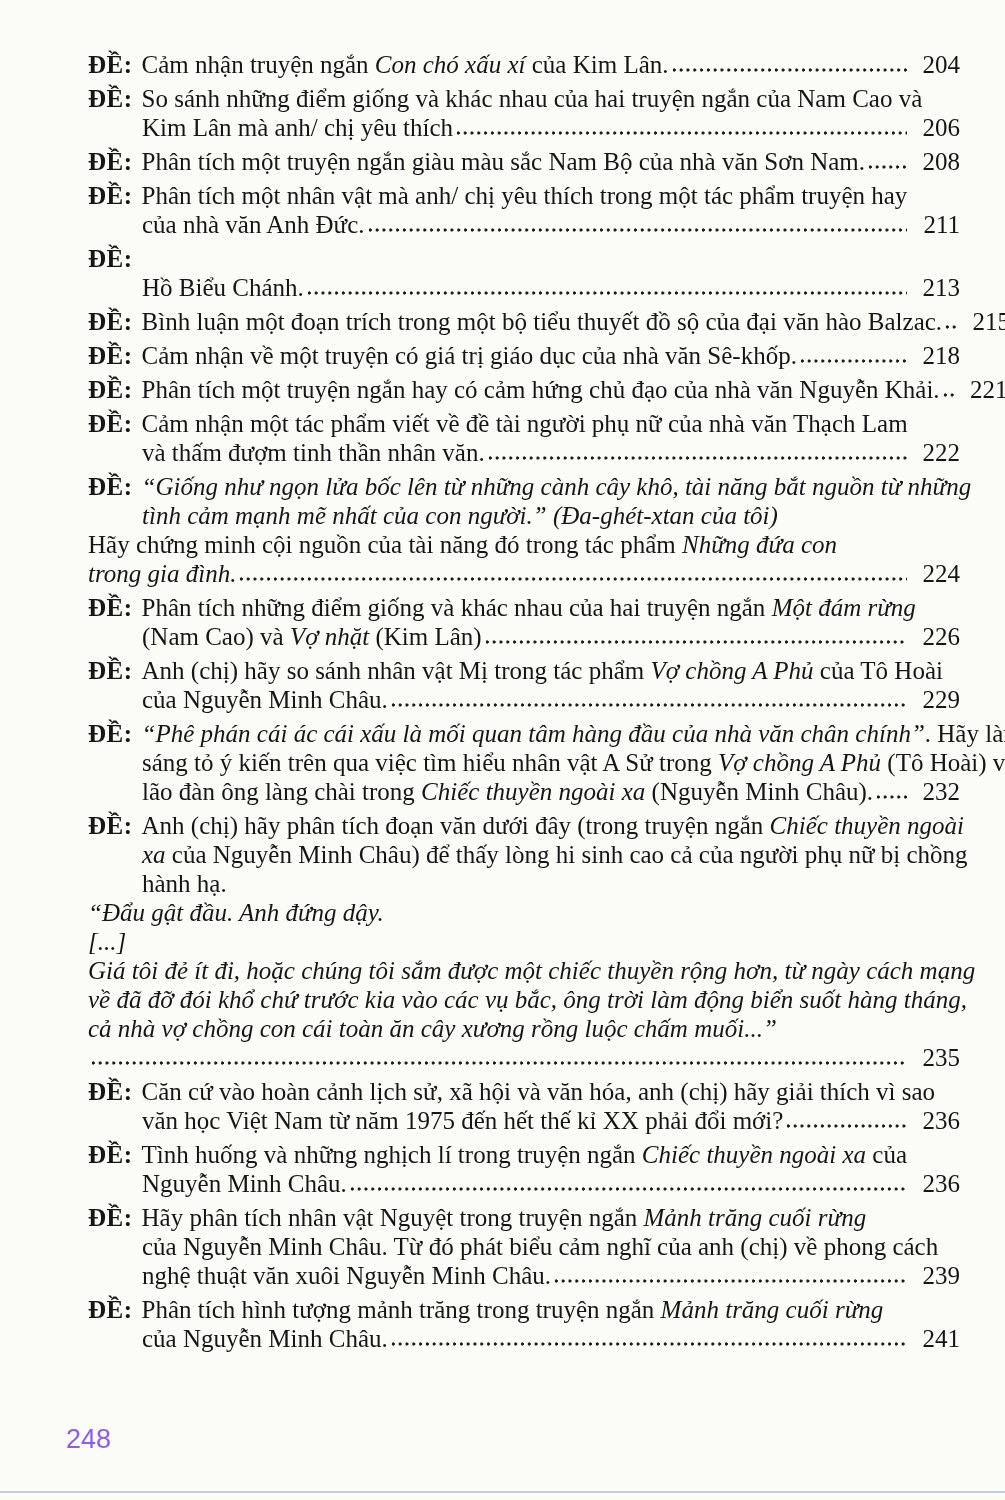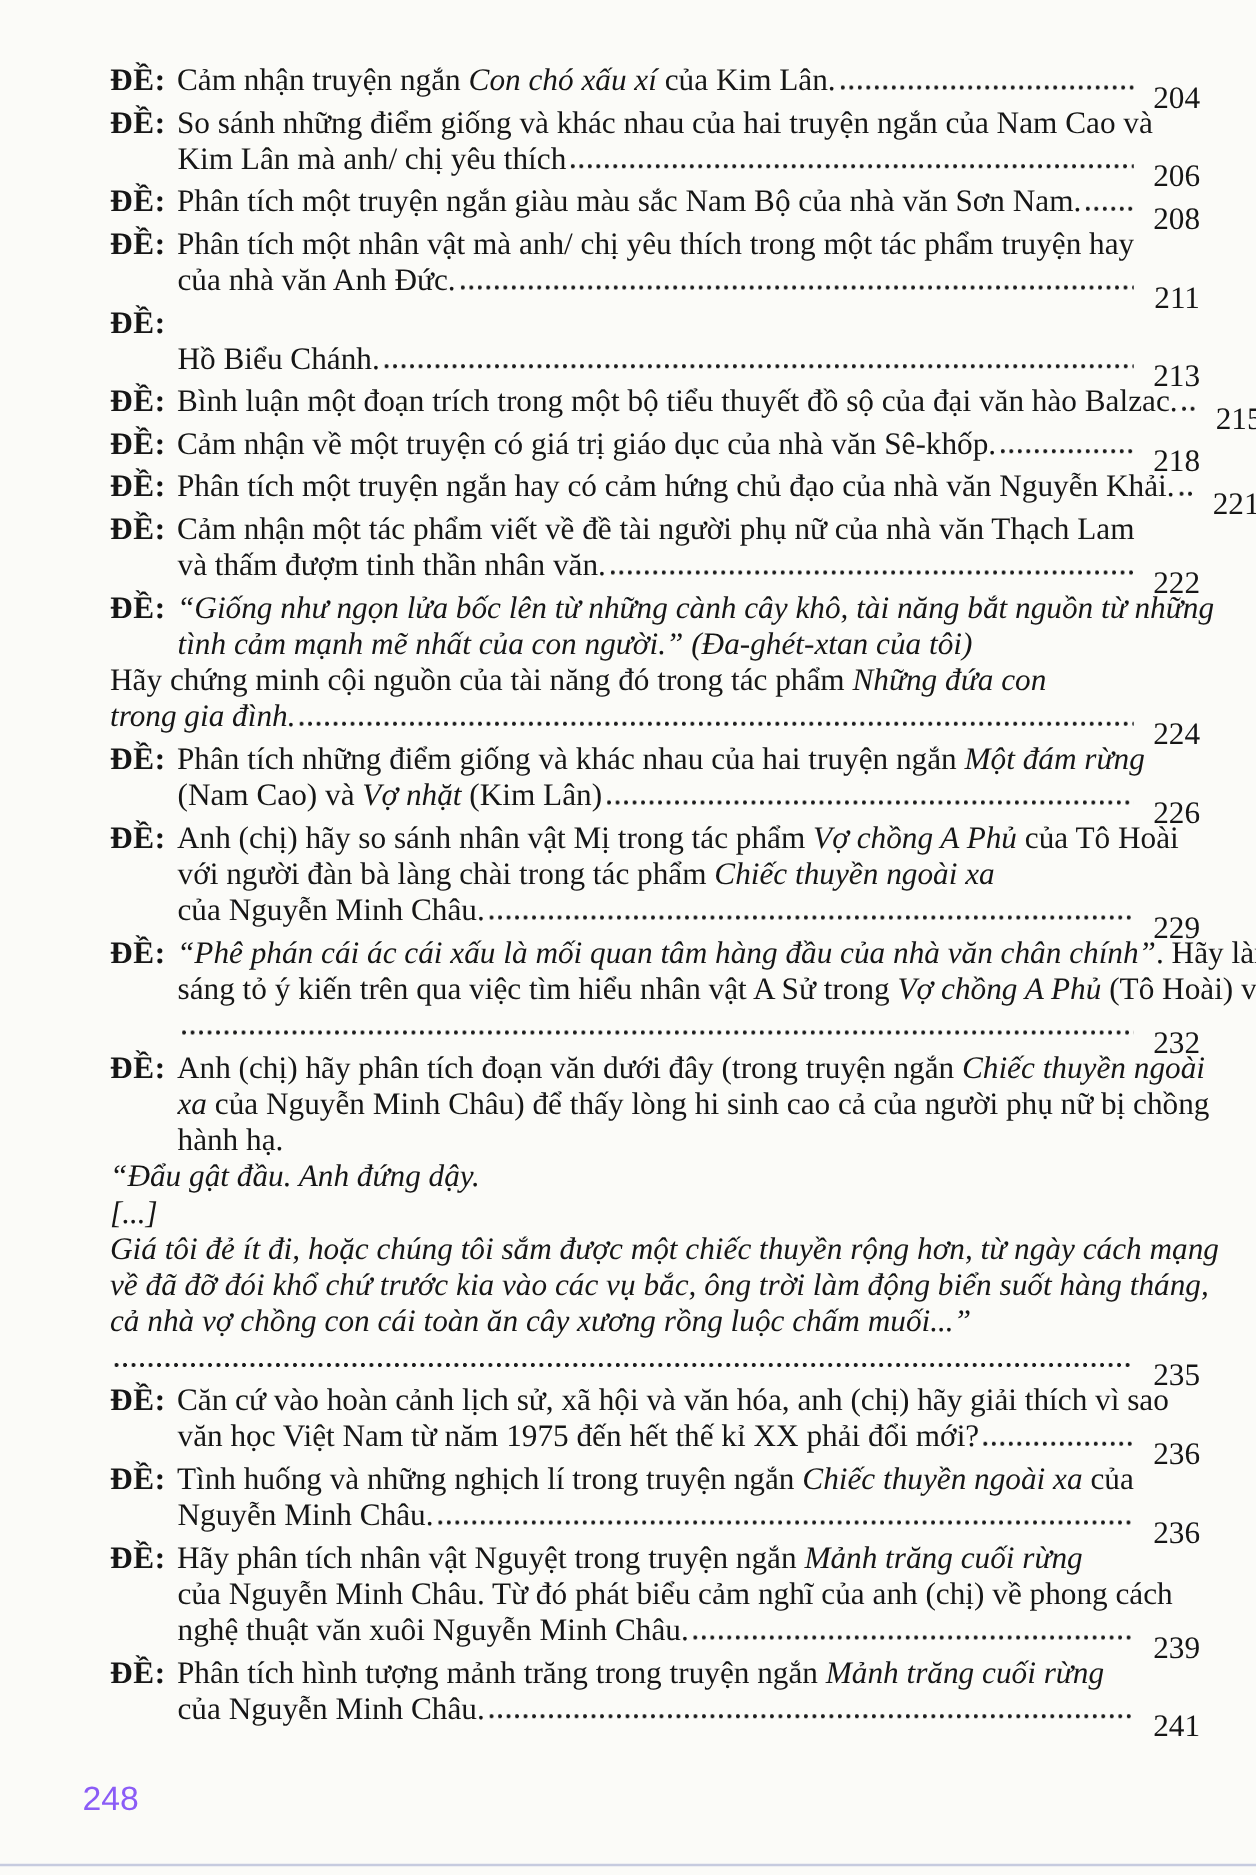--- a/index.html
+++ b/index.html
@@ -19,21 +19,21 @@
     position: absolute;
     left: 88px;
     top: 50px;
     width: 872px;
   }
   .entry {
     margin: 0 0 5px 0;
   }
   .line {
     display: flex;
-    align-items: center;
+    align-items: flex-end;
     height: 29px;
     line-height: 29px;
     font-size: 25px;
     white-space: nowrap;
   }
   .line.cont { padding-left: 54px; }
   .line.flush { padding-left: 0; }
   .lbl {
     font-weight: 700;
     margin-right: 9px;
@@ -190,37 +190,35 @@
         <span class="dots"></span>
         <span class="pg">226</span>
       </div>
     </div>
     <div class="entry">
       <div class="line label">
         <span class="lbl">ĐỀ:</span>
         <span class="txt"><span class="rm">Anh (chị) hãy so sánh nhân vật Mị trong tác phẩm </span><span class="it">Vợ chồng A Phủ</span><span class="rm"> của Tô Hoài</span></span>
       </div>
       <div class="line cont">
-        <span class="txt"><span class="rm">với người đàn bà làng chài trong tác phẩm </span><span class="it">Chiếc thuyền ngoài xa</span></span>
-      </div>
-      <div class="line cont">
         <span class="txt"><span class="rm">của Nguyễn Minh Châu. </span></span>
         <span class="dots"></span>
         <span class="pg">229</span>
       </div>
     </div>
     <div class="entry">
       <div class="line label">
         <span class="lbl">ĐỀ:</span>
         <span class="txt"><span class="it">“Phê phán cái ác cái xấu là mối quan tâm hàng đầu của nhà văn chân chính”</span><span class="rm">. Hãy làm</span></span>
       </div>
       <div class="line cont">
         <span class="txt"><span class="rm">sáng tỏ ý kiến trên qua việc tìm hiểu nhân vật A Sử trong </span><span class="it">Vợ chồng A Phủ</span><span class="rm"> (Tô Hoài) và</span></span>
       </div>
       <div class="line cont">
+        <span class="txt"><span class="rm">lão đàn ông làng chài trong </span><span class="it">Chiếc thuyền ngoài xa</span><span class="rm"> (Nguyễn Minh Châu). </span></span>
         <span class="dots"></span>
         <span class="pg">232</span>
       </div>
     </div>
     <div class="entry">
       <div class="line label">
         <span class="lbl">ĐỀ:</span>
         <span class="txt"><span class="rm">Anh (chị) hãy phân tích đoạn văn dưới đây (trong truyện ngắn </span><span class="it">Chiếc thuyền ngoài</span></span>
       </div>
       <div class="line cont">

